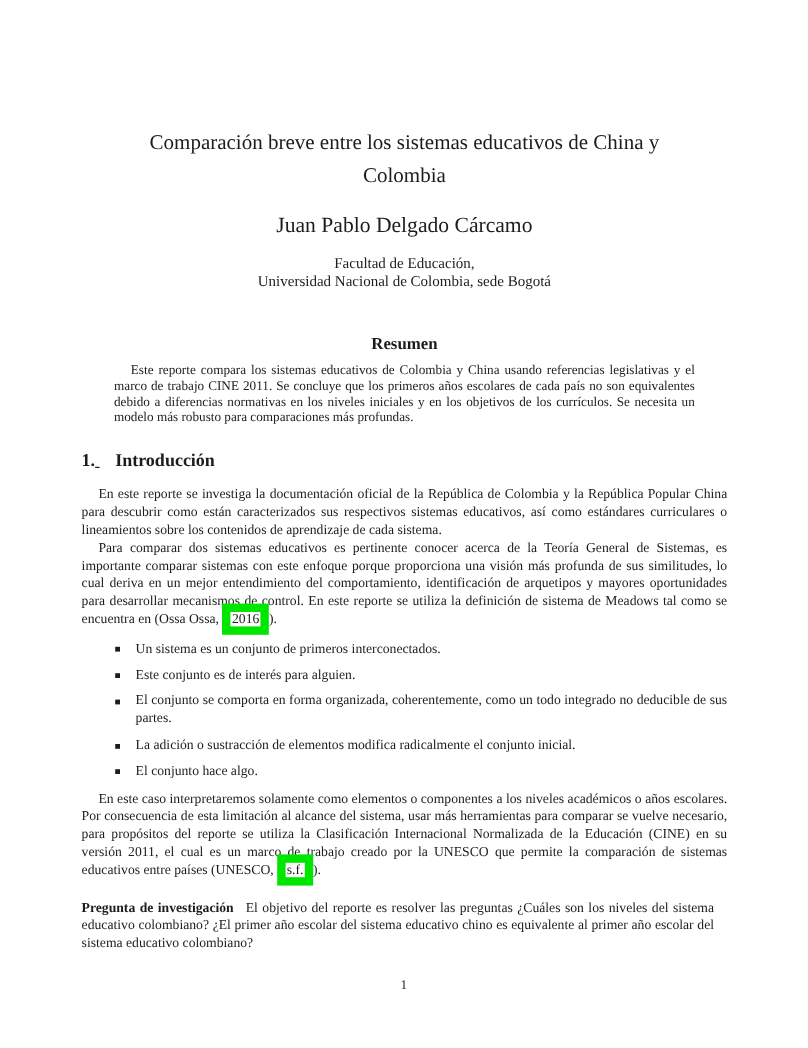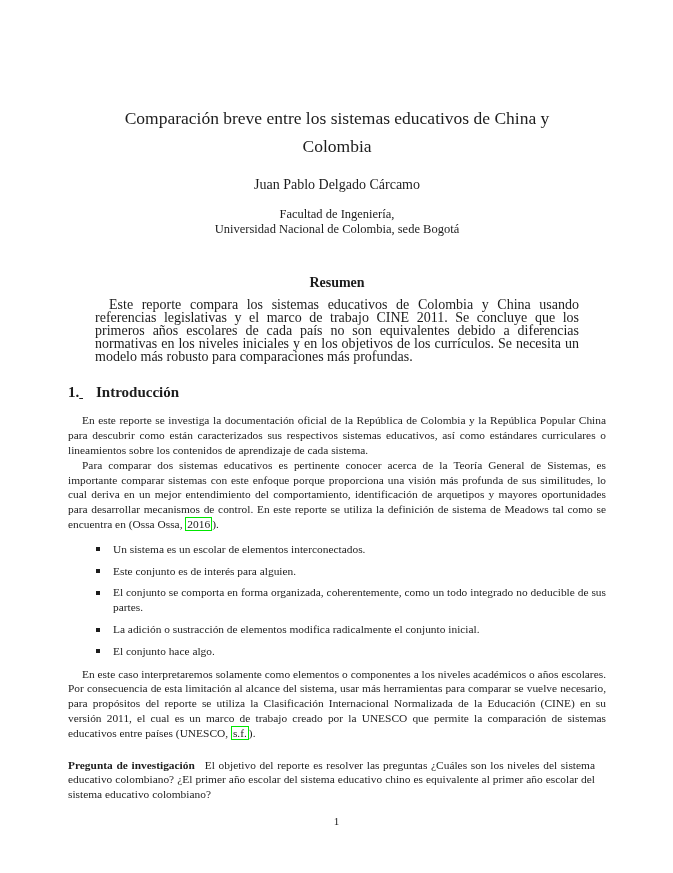--- a/index.html
+++ b/index.html
@@ -18,38 +18,38 @@
     overflow: hidden;
   }
   .title {
     font-size: 17.5px;
     line-height: 28px;
     font-weight: 400;
     text-align: center;
     margin: 0 28px;
   }
   .author {
-    font-size: 14px;
+    font-size: 18px;
     text-align: center;
     margin-top: 17px;
   }
   .affiliation {
     font-size: 12.5px;
     line-height: 15px;
     text-align: center;
     margin-top: 14px;
   }
   .abstract-heading {
     font-size: 14px;
     font-weight: bold;
     text-align: center;
     margin-top: 38px;
   }
   .abstract-text {
-    font-size: 14px;
+    font-size: 11px;
     line-height: 13px;
     text-align: justify;
     margin: 7px 27px 0 27px;
     text-indent: 14px;
   }
   .section-heading {
     font-size: 15px;
     font-weight: bold;
     margin-top: 21px;
     text-decoration: underline;
@@ -59,21 +59,21 @@
   p.body {
     font-size: 11.4px;
     line-height: 14.8px;
     text-align: justify;
     margin: 0;
     text-indent: 14px;
     font-family: Liberation Serif, serif;
   }
   p.first-after-heading { margin-top: 9px; }
   .cite {
-    border: 1px solid #c2410c;
+    border: 7px solid #c2410c;
     padding: 0 1px;
     color: #1c1c1c;
     text-decoration: none;
     cursor: pointer;
   }
   ul.bullets {
     list-style: none;
     margin: 10px 0 8px 0;
     padding: 0 0 0 28px;
   }
@@ -109,40 +109,40 @@
 </head>
 <body>
 
 <div class="page">
 
   <h1 class="title">Comparación breve entre los sistemas educativos de China y Colombia</h1>
 
   <div class="author">Juan Pablo Delgado Cárcamo</div>
 
   <div class="affiliation">
-    <div>Facultad de Ingeniería,</div>
+    <div>Facultad de Educación,</div>
     <div>Universidad Nacional de Colombia, sede Bogotá</div>
   </div>
 
   <div class="abstract-heading">Resumen</div>
   <p class="abstract-text">Este reporte compara los sistemas educativos de Colombia y China usando referencias legislativas y el marco de trabajo CINE 2011. Se concluye que los primeros años escolares de cada país no son equivalentes debido a diferencias normativas en los niveles iniciales y en los objetivos de los currículos. Se necesita un modelo más robusto para comparaciones más profundas.</p>
 
   <h2 class="section-heading">
     <span class="num">1.</span>
     <span class="txt">Introducción</span>
   </h2>
 
   <p class="body first-after-heading">En este reporte se investiga la documentación oficial de la República de Colombia y la República Popular China para descubrir como están caracterizados sus respectivos sistemas educativos, así como estándares curriculares o lineamientos sobre los contenidos de aprendizaje de cada sistema.</p>
 
   <p class="body"><span>Para comparar dos sistemas educativos es pertinente conocer acerca de la Teoría General de Sistemas, es importante comparar sistemas con este enfoque porque proporciona una visión más profunda de sus similitudes, lo cual deriva en un mejor entendimiento del comportamiento, identificación de arquetipos y mayores oportunidades para desarrollar mecanismos de control. En este reporte se utiliza la definición de sistema de Meadows tal como se encuentra en (Ossa Ossa, </span><a class="cite" style="border-color: rgb(0, 230, 0);">2016</a><span>).</span></p>
 
   <ul class="bullets">
     <li>
       <span class="marker"></span>
-      <span>Un sistema es un escolar de elementos interconectados.</span>
+      <span>Un sistema es un conjunto de primeros interconectados.</span>
     </li>
     <li>
       <span class="marker"></span>
       <span>Este conjunto es de interés para alguien.</span>
     </li>
     <li>
       <span class="marker"></span>
       <span>El conjunto se comporta en forma organizada, coherentemente, como un todo integrado no deducible de sus partes.</span>
     </li>
     <li>

